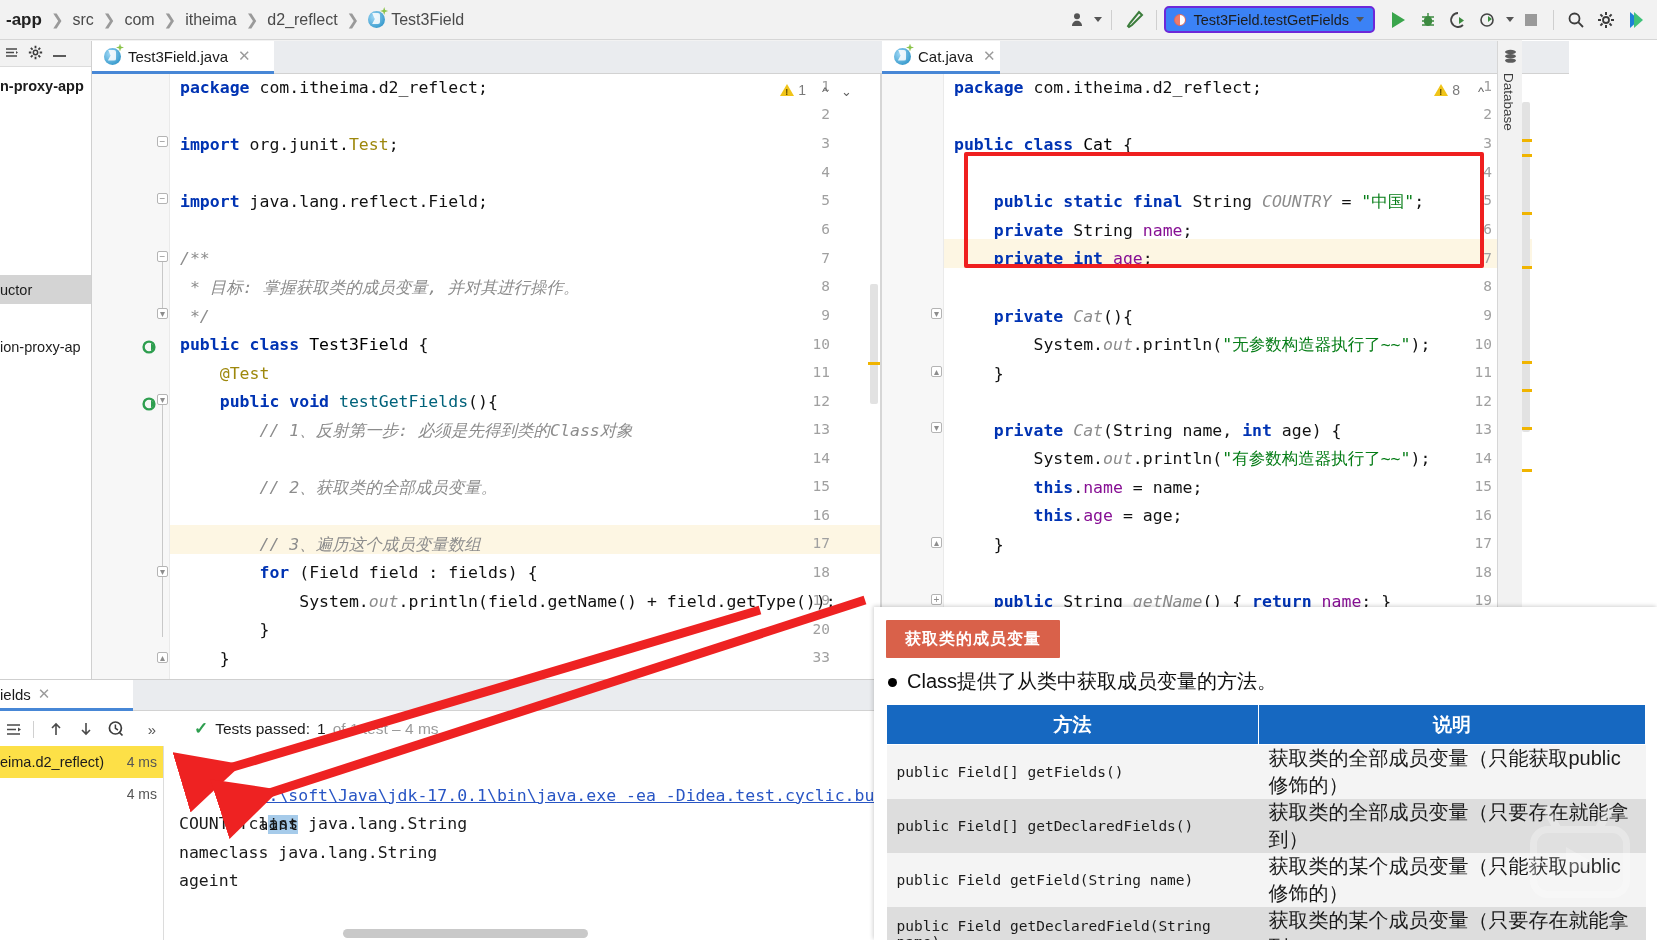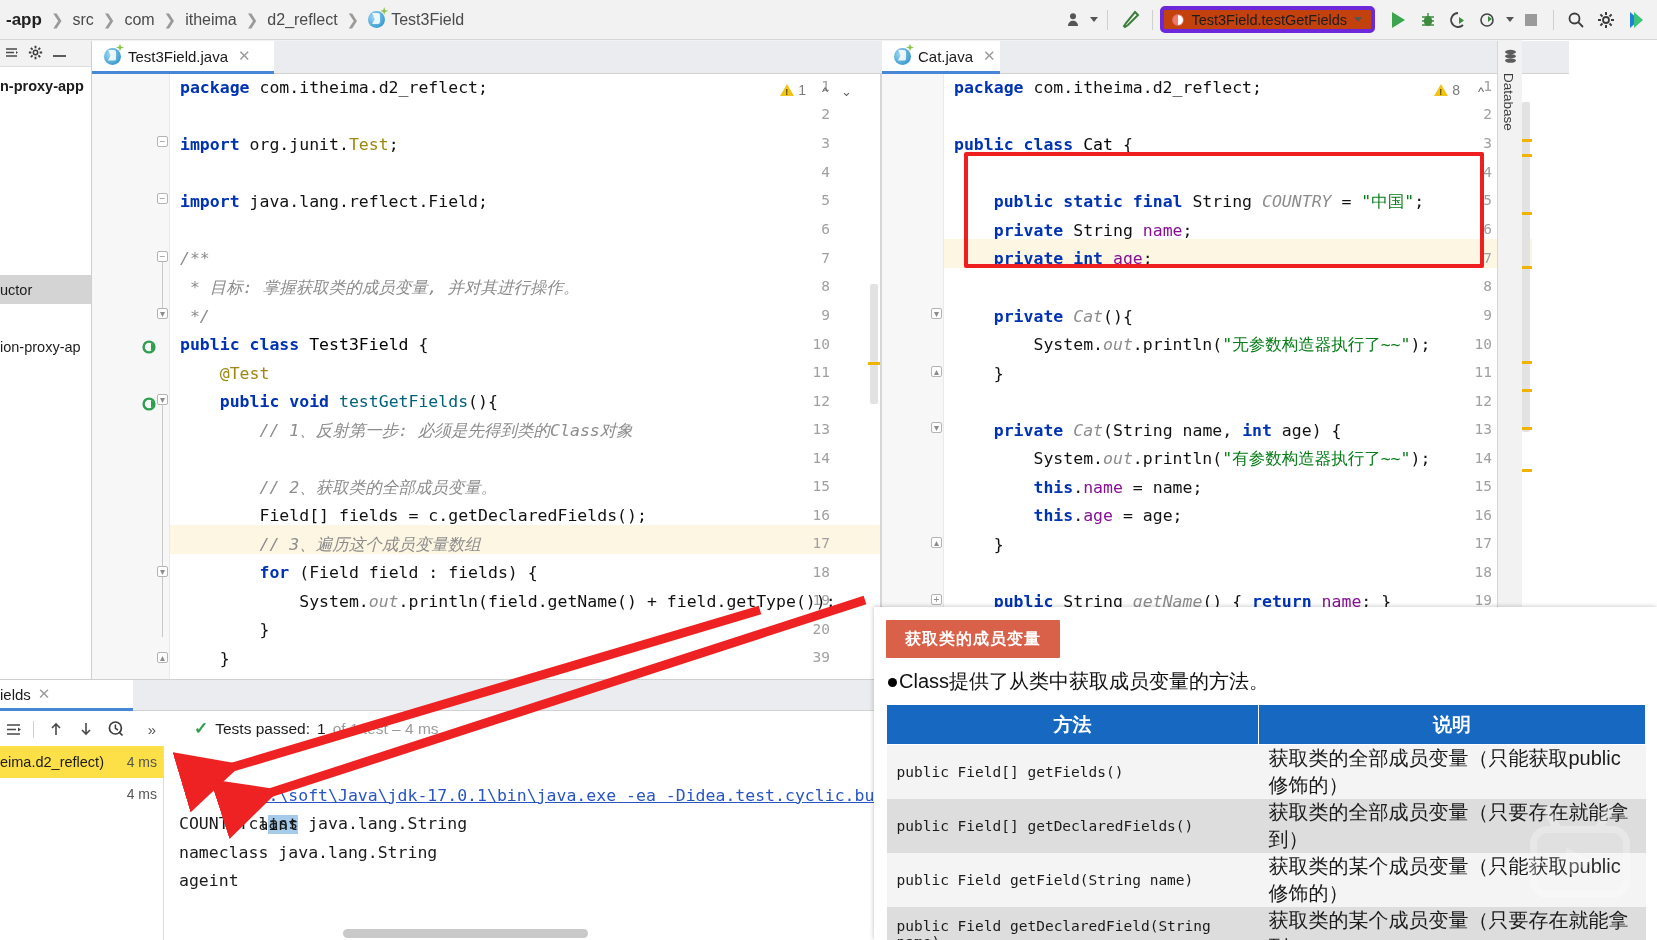--- a/index.html
+++ b/index.html
@@ -25,21 +25,21 @@
              clip-path:polygon(10% 0,100% 0,100% 100%,10% 100%,40% 55%); }
   .ic-java .spark { position:absolute; right:-3px; top:-4px; width:8px; height:8px;
              background:#8bc34a; clip-path:polygon(50% 0,62% 38%,100% 50%,62% 62%,50% 100%,38% 62%,0 50%,38% 38%); }
 
   .topbar-right { margin-left:auto; display:flex; align-items:center; gap:0; padding-right:6px; height:40px;}
   .tb-btn { width:30px; height:30px; display:flex; align-items:center; justify-content:center;
             border-radius:4px; color:#4c4c4c; }
   .tb-sep { width:1px; height:20px; background:#cfcfcf; margin:0 7px; }
 
   .runcfg { display:flex; align-items:center; gap:7px; height:27px; padding:0 9px 0 8px;
-            border:4px solid #6d28d9; border-radius:5px; background:#c2410c; }
+            border:2px solid #6d28d9; border-radius:5px; background:#3b82f6; }
   .runcfg .lbl { font-size:14.5px; color:#1d1d1d; white-space:nowrap; }
   .cfg-dot { width:12px;height:12px;border-radius:50%;
              background:linear-gradient(90deg,#f07a6a 0 50%, #ffffff 50% 100%);
              border:1px solid #e06a5a; flex:none;}
   .caret { width:0;height:0;border-left:4.5px solid transparent;border-right:4.5px solid transparent;
            border-top:5px solid #555; }
 
   .play-tri { width:0;height:0;border-top:8px solid transparent;border-bottom:8px solid transparent;
               border-left:13px solid #3aa54c; }
   .stop-sq { width:12px;height:12px;background:#9a9a9a; }
@@ -158,21 +158,21 @@
 
   .hscroll { position:absolute; left:178px; bottom:2px; width:245px; height:9px;
              background:#c9c9c9; border-radius:5px; }
 
   
   .slide { position:absolute; left:874px; top:607px; width:783px; height:333px;
            background:#ffffff; box-shadow:-1px -1px 4px rgba(0,0,0,.18); overflow:hidden; }
   .slide-badge { position:absolute; left:12px; top:13px; height:38px; padding:0 19px;
                  background:#d9614a; border-radius:1px; display:flex; align-items:center;
                  color:#ffffff; font-size:16px; font-weight:bold; letter-spacing:1px; }
-  .slide-bullet { position:absolute; left:14px; top:61px; display:flex; align-items:flex-start; gap:2px; }
+  .slide-bullet { position:absolute; left:14px; top:61px; display:flex; align-items:flex-start; gap:10px; }
   .bdot { width:9px;height:9px;border-radius:50%;background:#000; margin-top:10px; flex:none; }
   .btext { font-size:20px; color:#111; }
 
   .stable { position:absolute; left:12px; top:97px; width:760px; border-collapse:collapse; }
   .stable th { background:#1668c1; color:#ffffff; font-size:19px; font-weight:bold;
                height:40px; border:1px solid #ffffff; }
   .stable td { font-size:14.5px; color:#1b1b1b; height:39px; padding:0 10px;
                font-family:"DejaVu Sans Mono", monospace; }
   .stable td.desc { font-family:"Liberation Sans", sans-serif; font-size:20px; }
   .stable tr.odd td { background:#f4f4f4; }
@@ -355,21 +355,21 @@
     <div class="lnum" style="top:290px;">11</div>
     <div class="lnum" style="top:319px;">12</div>
     <div class="lnum" style="top:347px;">13</div>
     <div class="lnum" style="top:376px;">14</div>
     <div class="lnum" style="top:404px;">15</div>
     <div class="lnum" style="top:433px;">16</div>
     <div class="lnum" style="top:461px;">17</div>
     <div class="lnum" style="top:490px;">18</div>
     <div class="lnum" style="top:518px;">19</div>
     <div class="lnum" style="top:547px;">20</div>
-    <div class="lnum" style="top:575px;">39</div>
+    <div class="lnum" style="top:575px;">33</div>
 
     <span class="runmark" style="left:50px; top:265px;">
       <svg width="17" height="17" viewBox="0 0 17 17">
           <circle cx="7" cy="8" r="5.4" fill="none" stroke="#2e9e4f" stroke-width="2.4"></circle>
           <path d="M9 4l4 4-4 4z" fill="#2e9e4f"></path>
         </svg>
     </span>
     <span class="runmark" style="left:50px; top:322px;">
       <svg width="17" height="17" viewBox="0 0 17 17">
           <circle cx="7" cy="8" r="5.4" fill="none" stroke="#2e9e4f" stroke-width="2.4"></circle>
@@ -392,21 +392,20 @@
       <div class="cl" style="top:57px;"><span class="kw">import</span> org.junit.<span class="ann">Test</span>;</div>
       <div class="cl" style="top:114px;"><span class="kw">import</span> java.lang.reflect.Field;</div>
       <div class="cl cmt" style="top:171px;">/**</div>
       <div class="cl cmt" style="top:200px;"> * 目标: 掌握获取类的成员变量, 并对其进行操作。</div>
       <div class="cl cmt" style="top:229px;"> */</div>
       <div class="cl" style="top:257px;"><span class="kw">public class</span> <span class="typ">Test3Field</span> {</div>
       <div class="cl ann" style="top:286px;">    @Test</div>
       <div class="cl" style="top:314px;">    <span class="kw">public void</span> <span class="mth">testGetFields</span>(){</div>
       <div class="cl cmt" style="top:343px;">        // 1、反射第一步: 必须是先得到类的Class对象</div>
       <div class="cl cmt" style="top:400px;">        // 2、获取类的全部成员变量。</div>
-      <div class="cl" style="top:428px;">        Field[] fields = c.getDeclaredFields();</div>
       <div class="cl cmt" style="top:457px;">        // 3、遍历这个成员变量数组</div>
       <div class="cl" style="top:485px;">        <span class="kw">for</span> (Field field : fields) {</div>
       <div class="cl" style="top:514px;">            System.<span class="stf">out</span>.println(field.getName() + field.getType());</div>
       <div class="cl" style="top:542px;">        }</div>
       <div class="cl" style="top:571px;">    }</div>
       <div class="cl" style="top:599px;">}</div>
     </div>
 
     <div class="warnchip" style="right:74px; top:8px;">
       <span class="wtri"></span>

